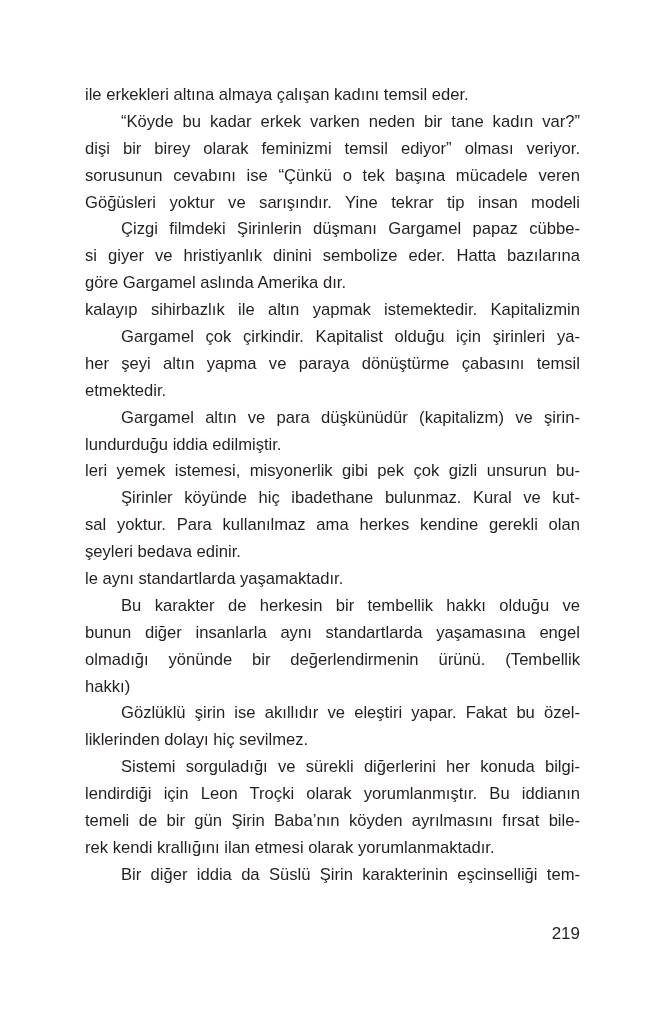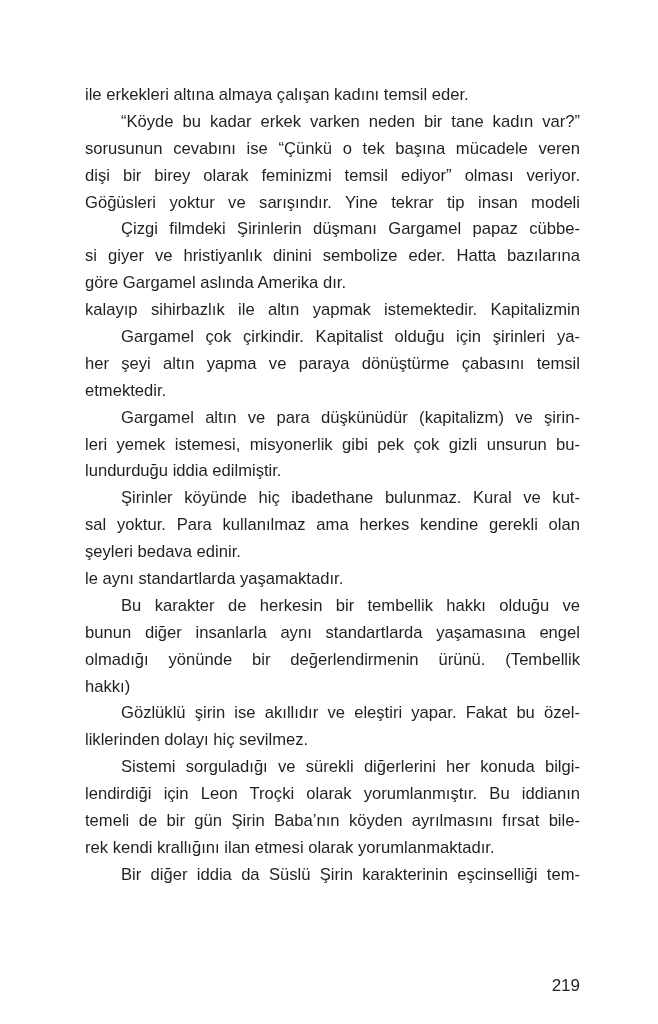--- a/index.html
+++ b/index.html
@@ -3,42 +3,42 @@
 <meta charset="utf-8">
 <style>
   html, body { margin: 0; padding: 0; background: #ffffff; }
   body { width: 658px; height: 1024px; position: relative; overflow: hidden; }
   .page { position: absolute; left: 85px; top: 82px; width: 495px;
     font-family: "Liberation Sans", "DejaVu Sans", sans-serif;
     font-size: 16.6px; line-height: 26.9px; color: #231f20; }
   .line { display: block; white-space: nowrap; height: 26.9px; text-align: justify; text-align-last: justify; }
   .line.last { text-align-last: left; }
   .line.indent { padding-left: 36px; }
-  .pagenum { position: absolute; right: 78px; top: 976px;
+  .pagenum { position: absolute; right: 78px; top: 924px;
     font-family: "Liberation Sans", "DejaVu Sans", sans-serif; font-size: 17px; color: #231f20; }
 </style>
 </head>
 <body>
 
 <div class="page" id="page">
     <span class="line last">ile erkekleri altına almaya çalışan kadını temsil eder.</span>
     <span class="line indent">“Köyde bu kadar erkek varken neden bir tane kadın var?”</span>
+    <span class="line">dişi bir birey olarak feminizmi temsil ediyor” olması veriyor.</span>
     <span class="line">sorusunun cevabını ise “Çünkü o tek başına mücadele veren</span>
-    <span class="line">dişi bir birey olarak feminizmi temsil ediyor” olması veriyor.</span>
     <span class="line">Göğüsleri yoktur ve sarışındır. Yine tekrar tip insan modeli</span>
     <span class="line indent">Çizgi filmdeki Şirinlerin düşmanı Gargamel papaz cübbe-</span>
     <span class="line">si giyer ve hristiyanlık dinini sembolize eder. Hatta bazılarına</span>
     <span class="line last">göre Gargamel aslında Amerika dır.</span>
     <span class="line">kalayıp sihirbazlık ile altın yapmak istemektedir. Kapitalizmin</span>
     <span class="line indent">Gargamel çok çirkindir. Kapitalist olduğu için şirinleri ya-</span>
     <span class="line">her şeyi altın yapma ve paraya dönüştürme çabasını temsil</span>
     <span class="line last">etmektedir.</span>
     <span class="line indent">Gargamel altın ve para düşkünüdür (kapitalizm) ve şirin-</span>
+    <span class="line last">lundurduğu iddia edilmiştir.</span>
     <span class="line">leri yemek istemesi, misyonerlik gibi pek çok gizli unsurun bu-</span>
-    <span class="line last">lundurduğu iddia edilmiştir.</span>
     <span class="line indent">Şirinler köyünde hiç ibadethane bulunmaz. Kural ve kut-</span>
     <span class="line">sal yoktur. Para kullanılmaz ama herkes kendine gerekli olan</span>
     <span class="line last">şeyleri bedava edinir.</span>
     <span class="line last">le aynı standartlarda yaşamaktadır.</span>
     <span class="line indent">Bu karakter de herkesin bir tembellik hakkı olduğu ve</span>
     <span class="line">bunun diğer insanlarla aynı standartlarda yaşamasına engel</span>
     <span class="line">olmadığı yönünde bir değerlendirmenin ürünü. (Tembellik</span>
     <span class="line last">hakkı)</span>
     <span class="line indent">Gözlüklü şirin ise akıllıdır ve eleştiri yapar. Fakat bu özel-</span>
     <span class="line last">liklerinden dolayı hiç sevilmez.</span>

